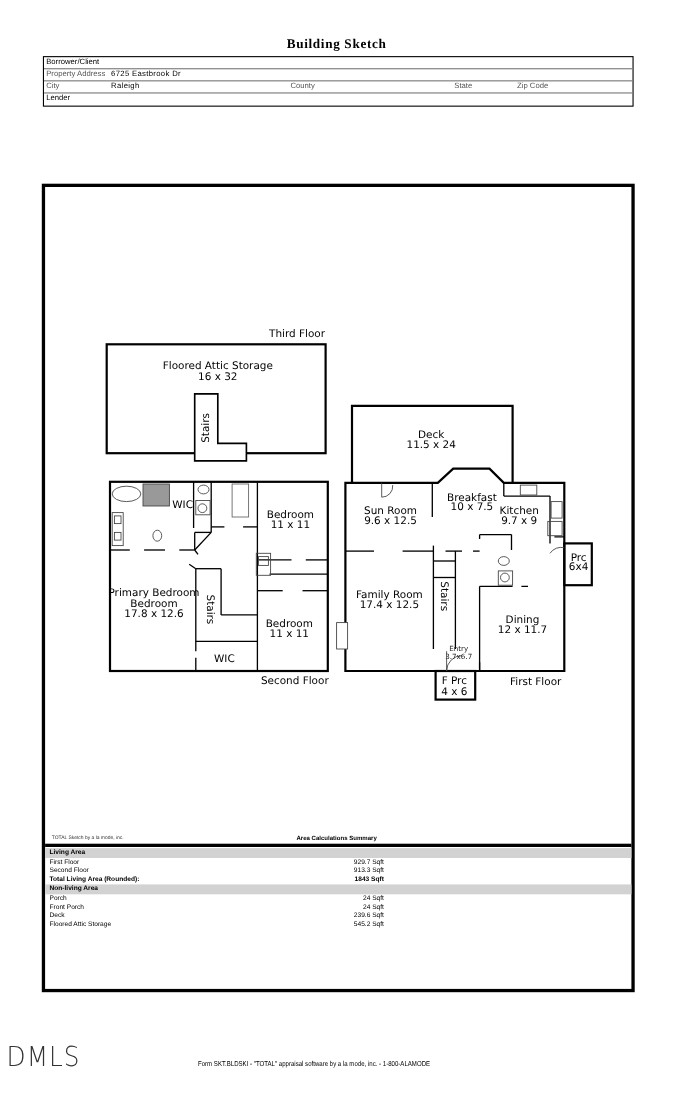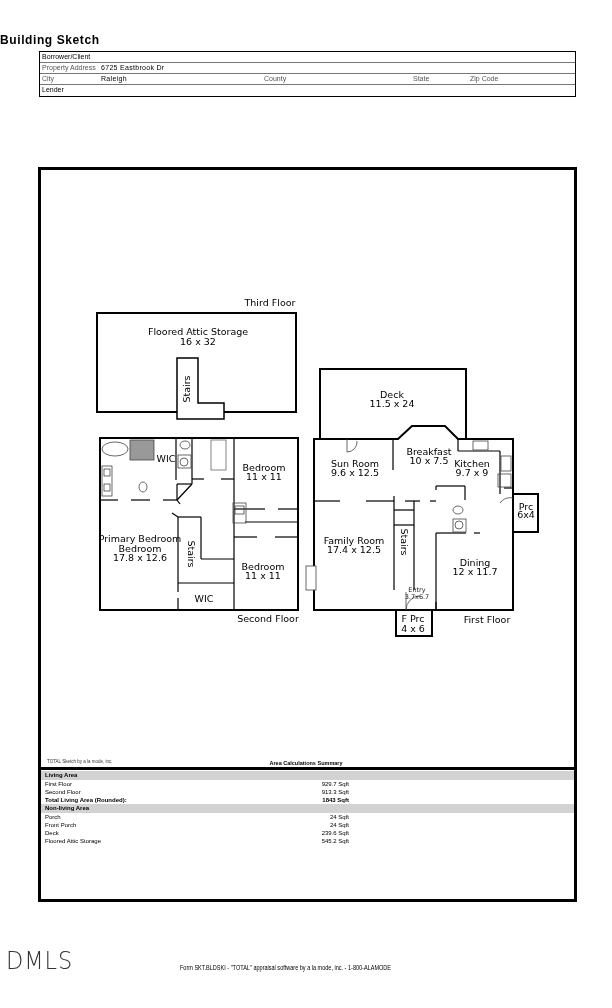--- a/index.html
+++ b/index.html
@@ -1,18 +1,18 @@
 <!DOCTYPE html>
 <html><head>
   <meta charset="utf-8">
   <style>
     html, body { margin: 0; padding: 0; background: #ffffff; }
     body { width: 612px; height: 1008px; position: relative; overflow: hidden; font-family: "DejaVu Sans", sans-serif; color: #000; }
     .abs { position: absolute; }
-    .title { left: 0; width: 612px; top: 33px; text-align: left; font-family: Liberation Sans, sans-serif; font-weight: bold; font-size: 12px; letter-spacing: 0.6px; }
+    .title { left: 0; width: 612px; top: 33px; text-align: center; font-family: Liberation Serif, serif; font-weight: bold; font-size: 12px; letter-spacing: 0.6px; }
     .hdr-table { left: 39px; top: 51px; width: 537px; height: 46px; border: 1px solid #000; box-sizing: border-box; }
     .hdr-row { position: absolute; left: 0; width: 100%; height: 11px; border-bottom: 1px solid #777; box-sizing: border-box; font-family: "Liberation Sans Narrow", "Liberation Sans", sans-serif; font-size: 7px; line-height: 10px; }
     .hdr-row:last-child { border-bottom: none; }
     .hdr-row span { position: absolute; top: 0; white-space: nowrap; }
     .lbl-gray { color: #555; }
     .lbl-black { color: #000; }
     .val { color: #000; letter-spacing: 0.3px; }
 
     .frame { left: 38px; top: 167px; width: 539px; height: 735px; border: 3px solid #000; box-sizing: border-box; }
     .sketch { left: 0; top: 0; width: 612px; height: 1008px; }

